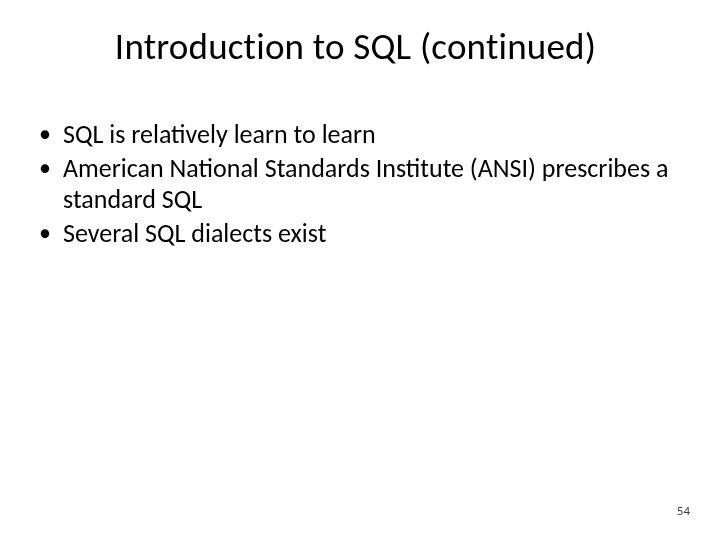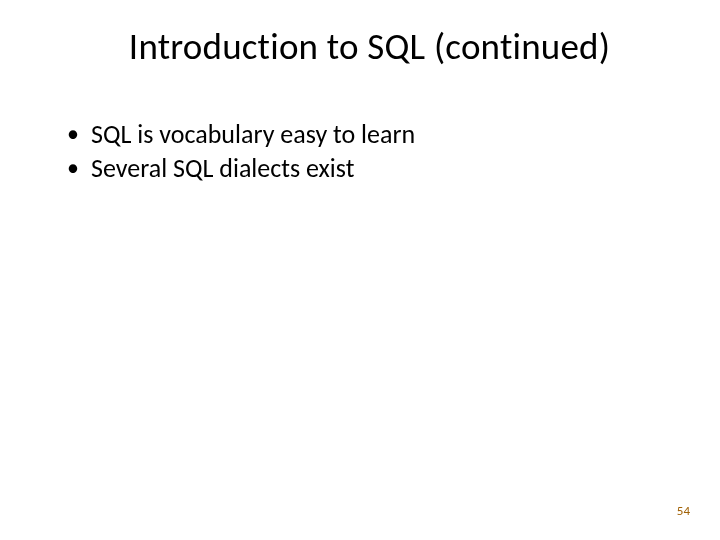--- a/index.html
+++ b/index.html
@@ -1,21 +1,21 @@
 <!DOCTYPE html>
 <html><head>
   <meta charset="utf-8">
   <style>
     * { margin: 0; padding: 0; box-sizing: border-box; }
     html, body { width: 720px; height: 540px; background: #ffffff; font-family: Calibri, "Segoe UI", Arial, sans-serif; color: #000; }
     .slide {
       position: relative;
       width: 720px;
       height: 540px;
-      padding: 18px 38px 0 57px;
+      padding: 18px 38px 0 29px;
     }
     .title {
       font-size: 37px;
       font-weight: 400;
       text-align: center;
       margin-top: 6px;
       margin-bottom: 50px;
       letter-spacing: 0.2px;
     }
     .bullets {
@@ -34,26 +34,27 @@
       position: absolute;
       left: 4px;
       top: 0;
       font-size: 24px;
     }
     .page-number {
       position: absolute;
       right: 30px;
       bottom: 22px;
       font-size: 13px;
-      color: #a16207;
+      color: #404040;
     }
   </style>
 </head>
 <body>
 
 <div class="slide">
   <h1 class="title">Introduction to SQL (continued)</h1>
   <ul class="bullets">
-    <li>SQL is vocabulary easy to learn</li>
+    <li>SQL is relatively learn to learn</li>
+    <li>American National Standards Institute (ANSI) prescribes a standard SQL</li>
     <li>Several SQL dialects exist</li>
   </ul>
   <div class="page-number">54</div>
 </div>
 
 </body></html>

